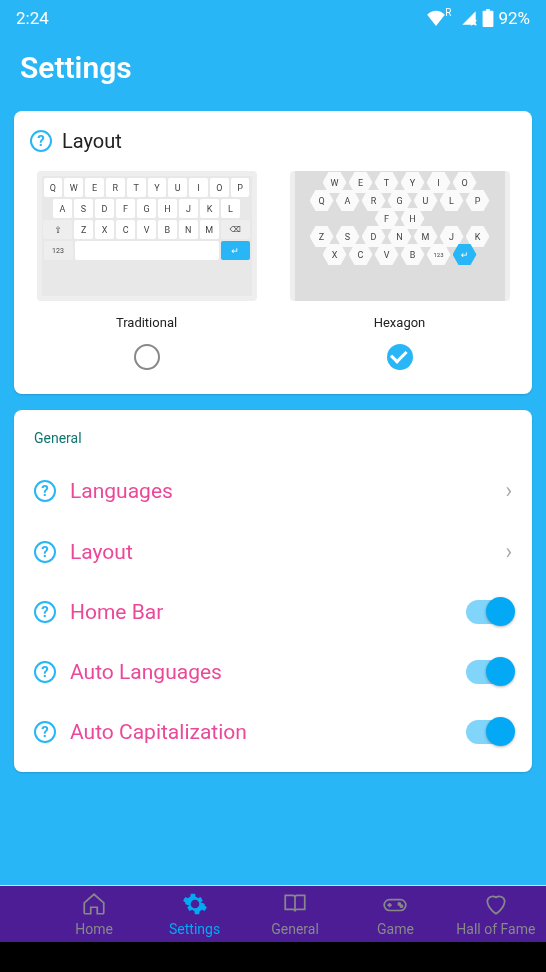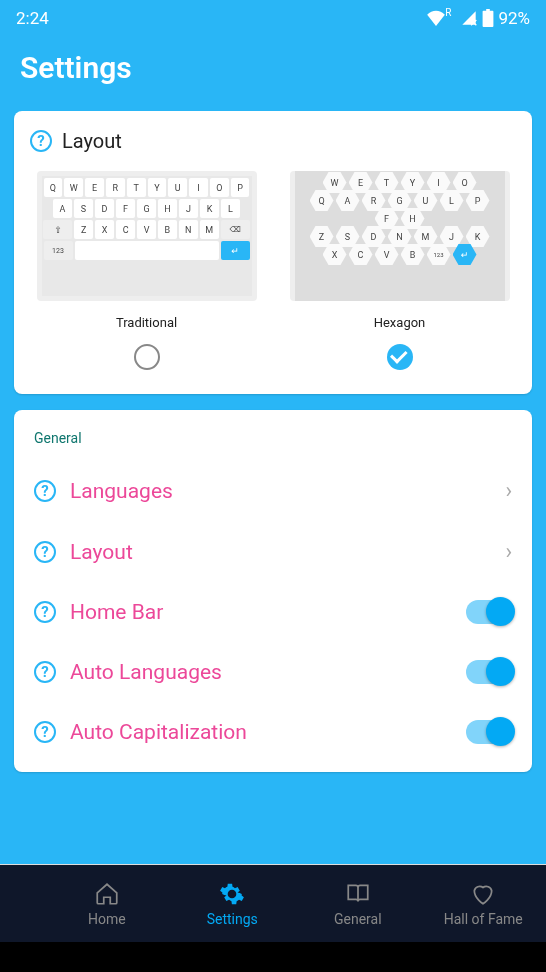--- a/index.html
+++ b/index.html
@@ -59,21 +59,21 @@
   .card-general { padding: 20px 0 10px; }
   .general-title { font-size: 14px; color: #0f766e; padding: 0 20px 14px; }
   .setting-row { display: flex; align-items: center; padding: 18px 20px; gap: 14px; }
   .setting-label { flex: 1; font-size: 21px; color: #ec4899; }
   .chevron { color: #aaa; font-size: 22px; }
   .toggle { width: 46px; height: 24px; border-radius: 12px; position: relative; }
   .toggle.on { background: #81d4fa; }
   .toggle.on::after { content:""; position:absolute; right:-3px; top:-3px; width:29px; height:29px; background:#03a9f4; border-radius:50%; box-shadow:0 1px 3px rgba(0,0,0,.3); }
 
   
-  .bottom-nav { height: 78px; background: #0f172a; display: flex; border-top: 1px solid #ddd; padding-left: 44px; }
+  .bottom-nav { height: 57px; background: #4c1d95; display: flex; border-top: 1px solid #ddd; padding-left: 44px; }
   .nav-item { flex: 1; display: flex; flex-direction: column; align-items: center; justify-content: center; gap: 4px; color: #888; font-size: 14px; }
   .nav-item.active { color: #03a9f4; }
   .nav-icon { width: 26px; height: 26px; }
 
   
   .sys-bar { height: 30px; background: #000; }
 </style>
 </head>
 <body>
 
@@ -260,19 +260,28 @@
     <span>Settings</span>
   </div>
   <div class="nav-item">
     <svg class="nav-icon" viewBox="0 0 24 24" fill="none" stroke="#888" stroke-width="1.6">
         <path d="M3 4h7a2 2 0 0 1 2 2v13a2 2 0 0 0-2-2H3zM21 4h-7a2 2 0 0 0-2 2v13a2 2 0 0 1 2-2h7z"></path>
       </svg>
     <span>General</span>
   </div>
   <div class="nav-item">
     <svg class="nav-icon" viewBox="0 0 24 24" fill="none" stroke="#888" stroke-width="1.6">
+        <rect x="2" y="8" width="20" height="10" rx="5"></rect>
+        <path d="M7 11v4M5 13h4"></path>
+        <circle cx="16" cy="12" r="1" fill="#888"></circle>
+        <circle cx="18" cy="14" r="1" fill="#888"></circle>
+      </svg>
+    <span>Game</span>
+  </div>
+  <div class="nav-item">
+    <svg class="nav-icon" viewBox="0 0 24 24" fill="none" stroke="#888" stroke-width="1.6">
         <path d="M12 21s-8-5-8-12a5 5 0 0 1 8-3 5 5 0 0 1 8 3c0 7-8 12-8 12z"></path>
       </svg>
     <span>Hall of Fame</span>
   </div>
 </div>
 
 <div class="sys-bar"></div>
 
 </body></html>

